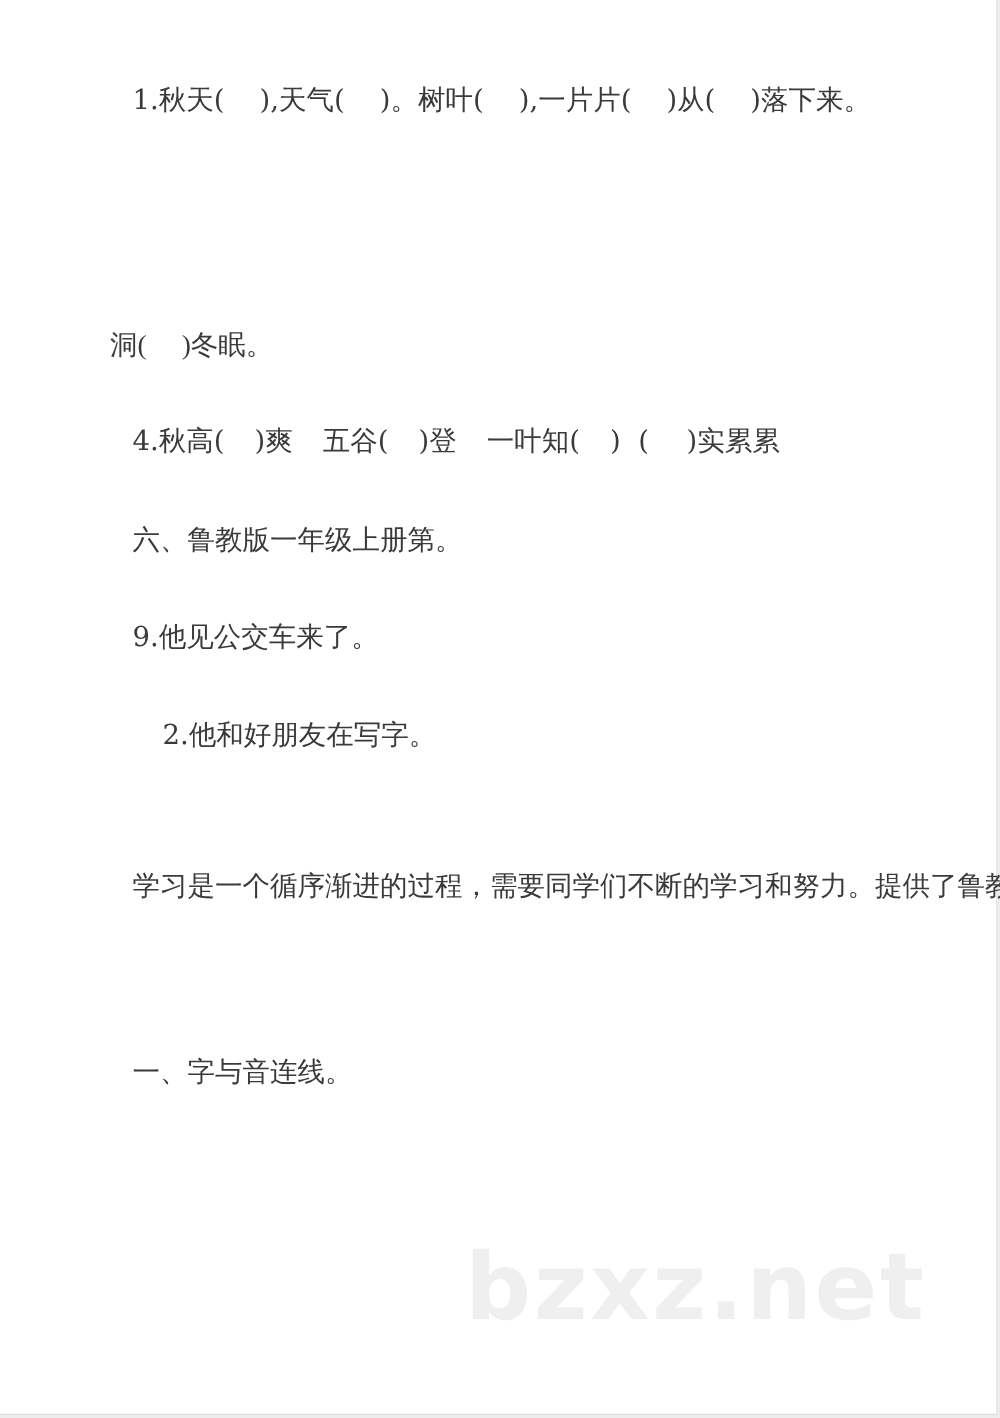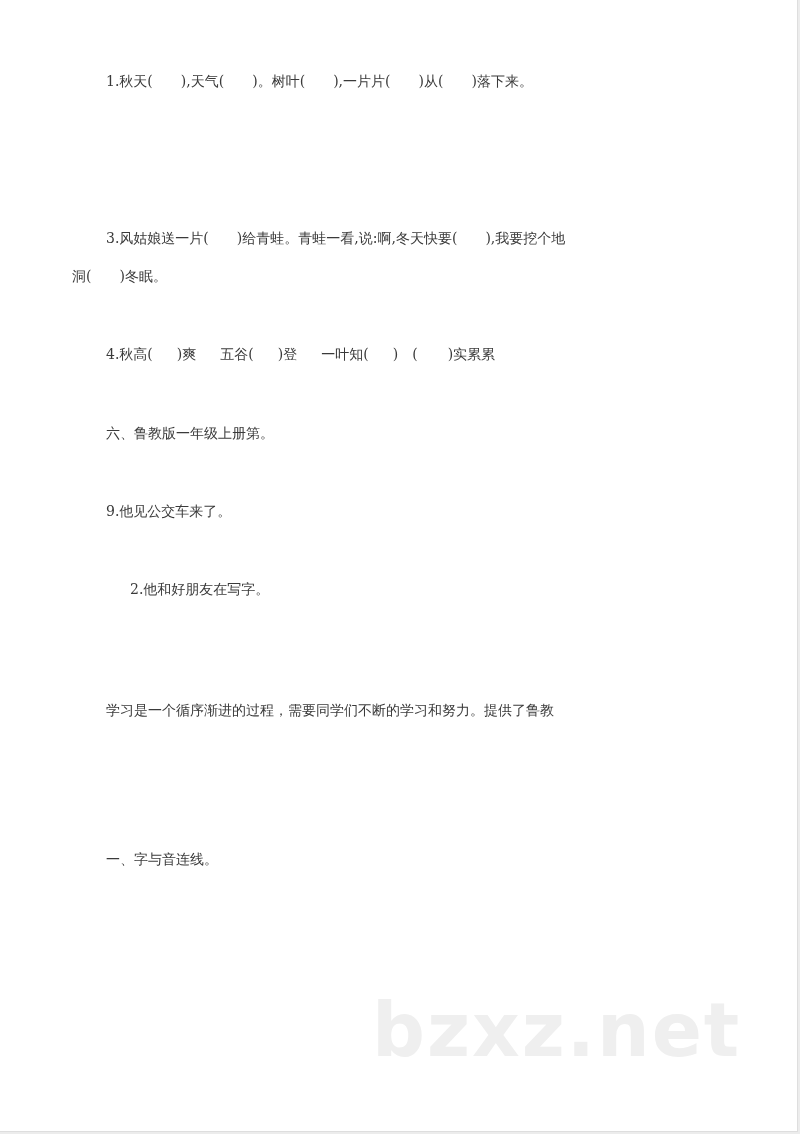--- a/index.html
+++ b/index.html
@@ -7,21 +7,21 @@
   .page {
     position: absolute; left: 0; top: 0;
     width: 797px; height: 1131px;
     background: #ffffff;
     border-right: 1px solid #dedede;
     border-bottom: 1px solid #dedede;
   }
   .line {
     position: absolute;
     font-family: "DejaVu Serif", "Liberation Serif", serif;
-    font-size: 14px;
+    font-size: 22px;
     color: #3a3a3a;
     white-space: pre;
     line-height: 22px;
   }
   .gap { display: inline-block; }
   .watermark {
     position: absolute;
     left: 372px; top: 990px;
     font-family: "DejaVu Sans", "Liberation Sans", sans-serif;
     font-weight: bold;
@@ -32,23 +32,22 @@
   }
 </style>
 </head>
 <body>
 
 <div class="page">
 
   <div class="line" style="left:106px; top:70px;"><span>1.</span><span>秋天(</span><span class="gap" style="width:28px"></span><span>),天气(</span><span class="gap" style="width:28px"></span><span>)。树叶(</span><span class="gap" style="width:28px"></span><span>),一片片(</span><span class="gap" style="width:28px"></span><span>)从(</span><span class="gap" style="width:28px"></span><span>)落下来。</span></div>
 
 
-  <div class="line" style="left:106px; top:227px;"><span>3.</span><span>风姑娘送一片(</span><span class="gap" style="width:28px"></span><span>)给青蛙。青蛙一看,说:啊,冬天快要(</span><span class="gap" style="width:28px"></span><span>),我要挖个地</span></div>
 
-  <div class="line" style="left:72px; top:265px;"><span>洞(</span><span class="gap" style="width:28px"></span><span>)冬眠。</span></div>
+  <div class="line" style="left:88px; top:265px;font-family:Liberation Serif, serif;"><span>洞(</span><span class="gap" style="width:28px"></span><span>)冬眠。</span></div>
 
   <div class="line" style="left:106px; top:343px;"><span>4.</span><span>秋高(</span><span class="gap" style="width:24px"></span><span>)爽</span><span class="gap" style="width:24px"></span><span>五谷(</span><span class="gap" style="width:24px"></span><span>)登</span><span class="gap" style="width:24px"></span><span>一叶知(</span><span class="gap" style="width:24px"></span><span>)</span><span class="gap" style="width:14px"></span><span>(</span><span class="gap" style="width:30px"></span><span>)实累累</span></div>
 
   <div class="line" style="left:106px; top:422px;">六、鲁教版一年级上册第。</div>
   <div class="line" style="left:106px; top:500px;">9.他见公交车来了。</div>
   <div class="line" style="left:106px; top:578px;margin-left:24px;">2.他和好朋友在写字。</div>
 
   <div class="line" style="left:106px; top:699px;">学习是一个循序渐进的过程，需要同学们不断的学习和努力。提供了鲁教</div>
 
 

